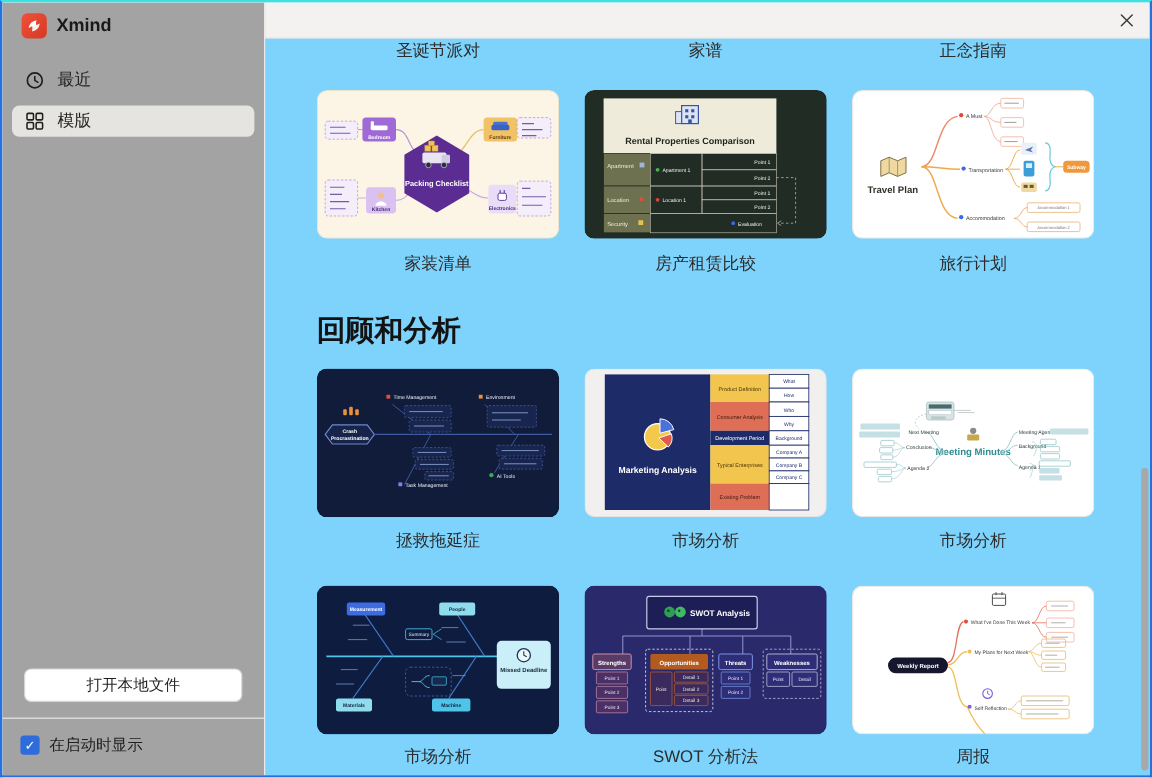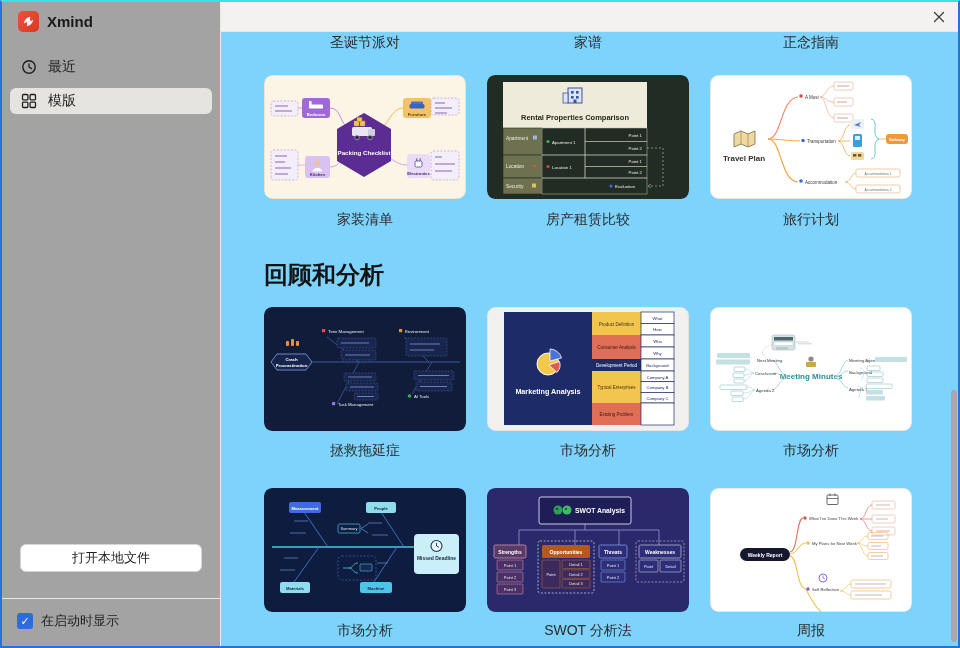--- a/index.html
+++ b/index.html
@@ -13,21 +13,21 @@
   .logo-row{ display:flex; align-items:center; gap:8px; padding:9px 16px 4px; }
   .logo{ width:21px; height:21px; border-radius:5px; background:linear-gradient(135deg,#F0503A,#D63A22);
     display:flex; align-items:center; justify-content:center; }
   .app-title{ font-size:15px; font-weight:bold; color:#191919; }
   .nav{ margin-top:18px; padding:0 8px; display:flex; flex-direction:column; gap:8px; }
   .nav-item{ display:flex; align-items:center; gap:11px; height:26px; padding:0 11px;
     border-radius:6px; font-size:14px; color:#1F1F1F; cursor:default; }
   .nav-item.selected{ background:#E6E4E0;align-items:center; }
   .nav-item svg{ flex-shrink:0; }
   .sidebar-bottom{ margin-top:auto; }
-  .open-btn{ display:block; width:calc(100% - 36px); margin:0 18px 26px; height:28px;
+  .open-btn{ display:block; width:calc(100% - 36px); margin:0 18px 13px; height:28px;
     background:#FFFFFF; border:1px solid #D9D6D2; border-radius:6px; font-size:13px;
     color:#1F1F1F; font-family:inherit; }
   .startup-row{ border-top:1px solid #E8E6E2; padding:13px 15px 16px; display:flex;
     align-items:center; gap:8px; font-size:13px; color:#1F1F1F; }
   .checkbox{ width:16px; height:16px; border-radius:3px; background:#2E6BDB; color:#fff;
     display:flex; align-items:center; justify-content:center; font-size:11px; font-weight:bold; }
   
   .main{ flex:1; display:flex; flex-direction:column; background:#7dd3fc; min-width:0; }
   .main-header{ height:30px; background:#F3F2F0; border-bottom:1px solid #E9E8E6;
     position:relative; flex-shrink:0; }

